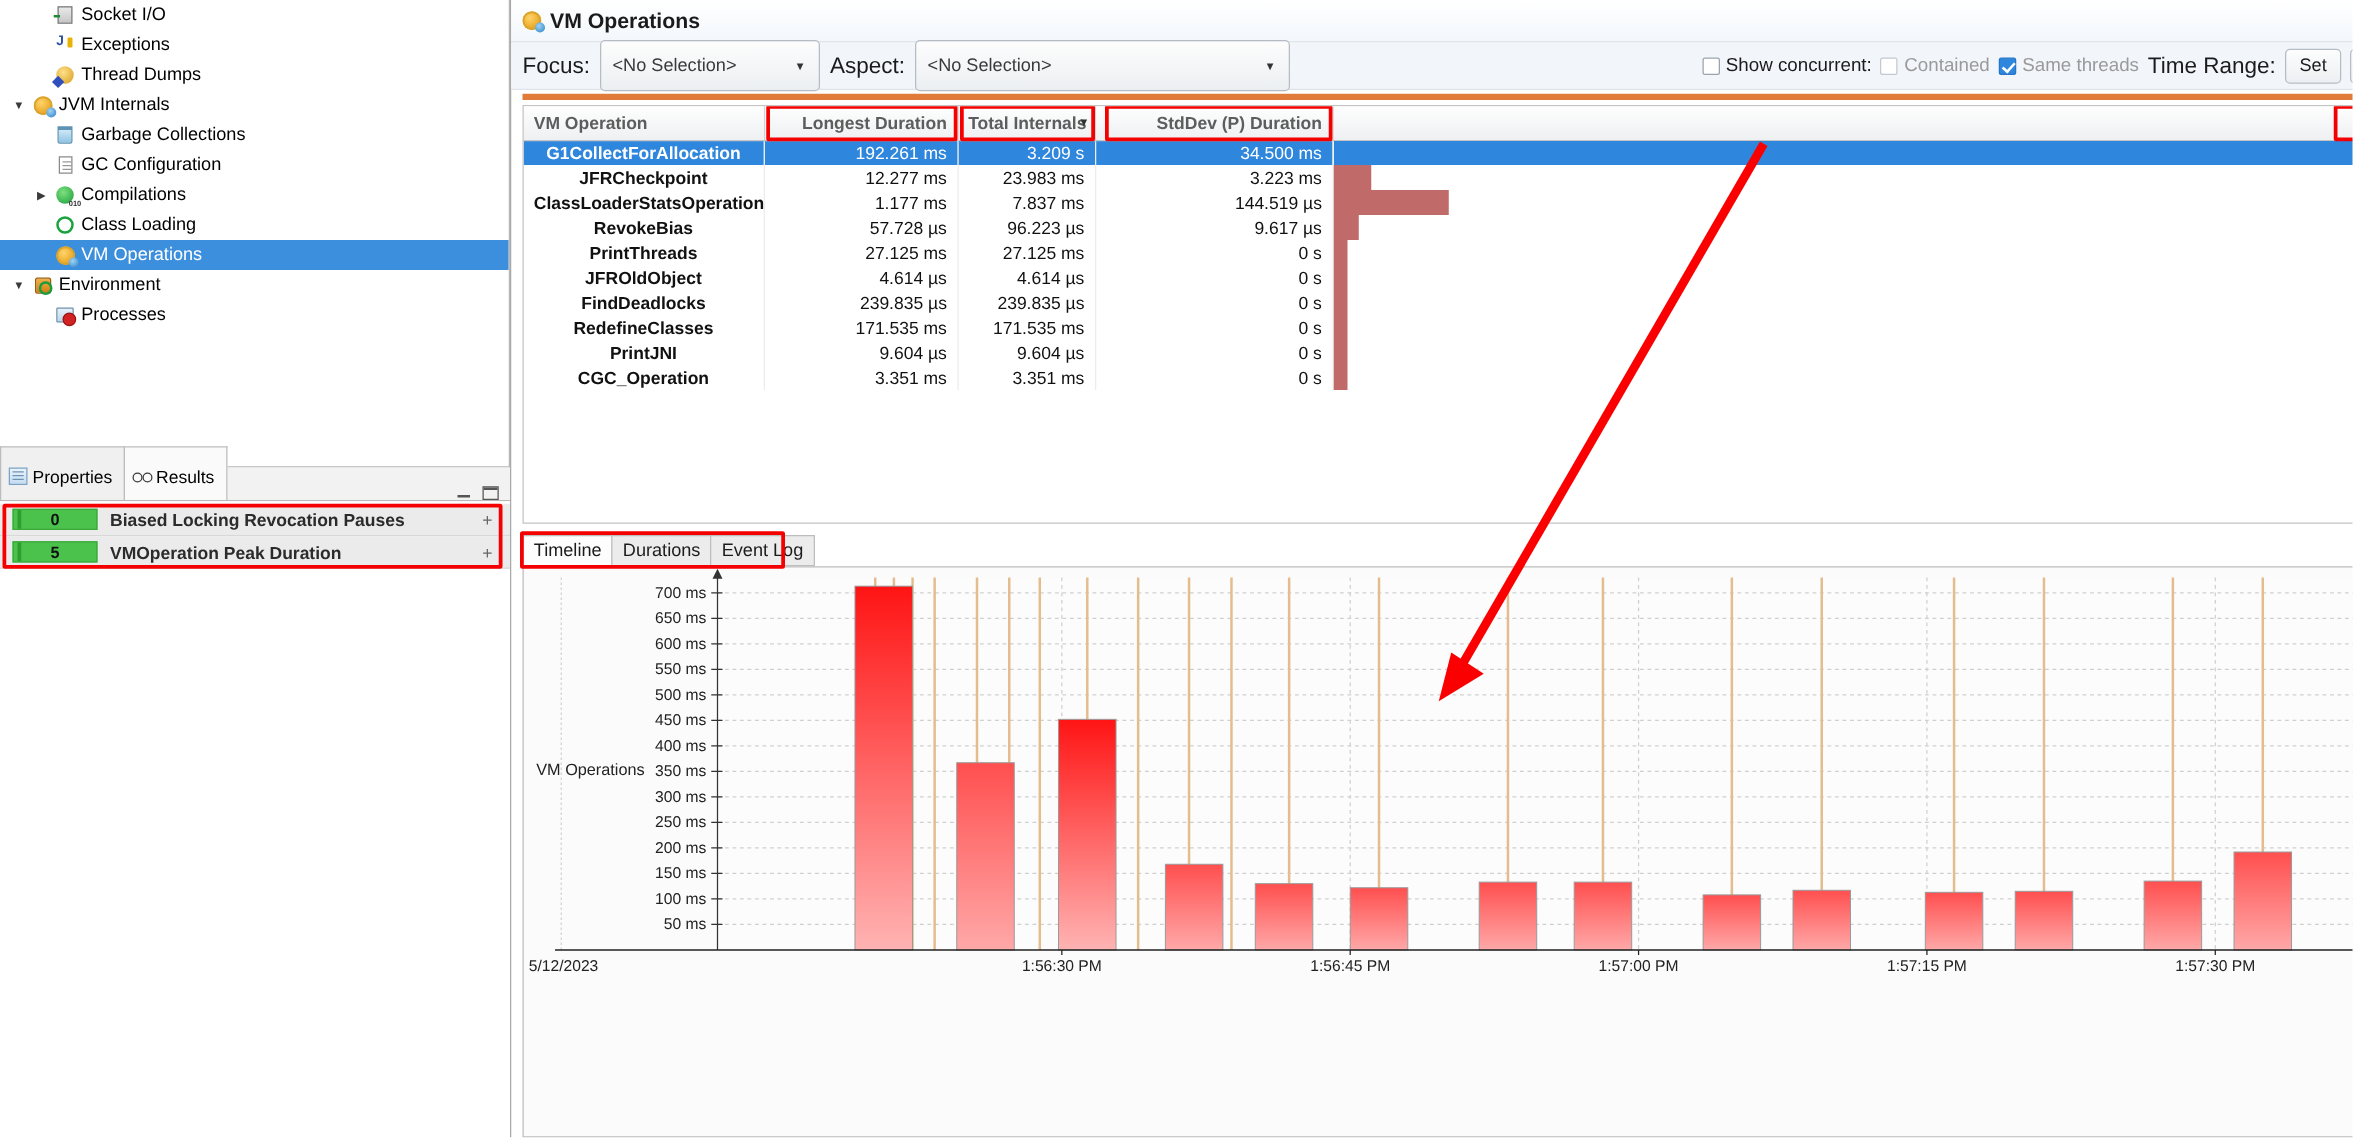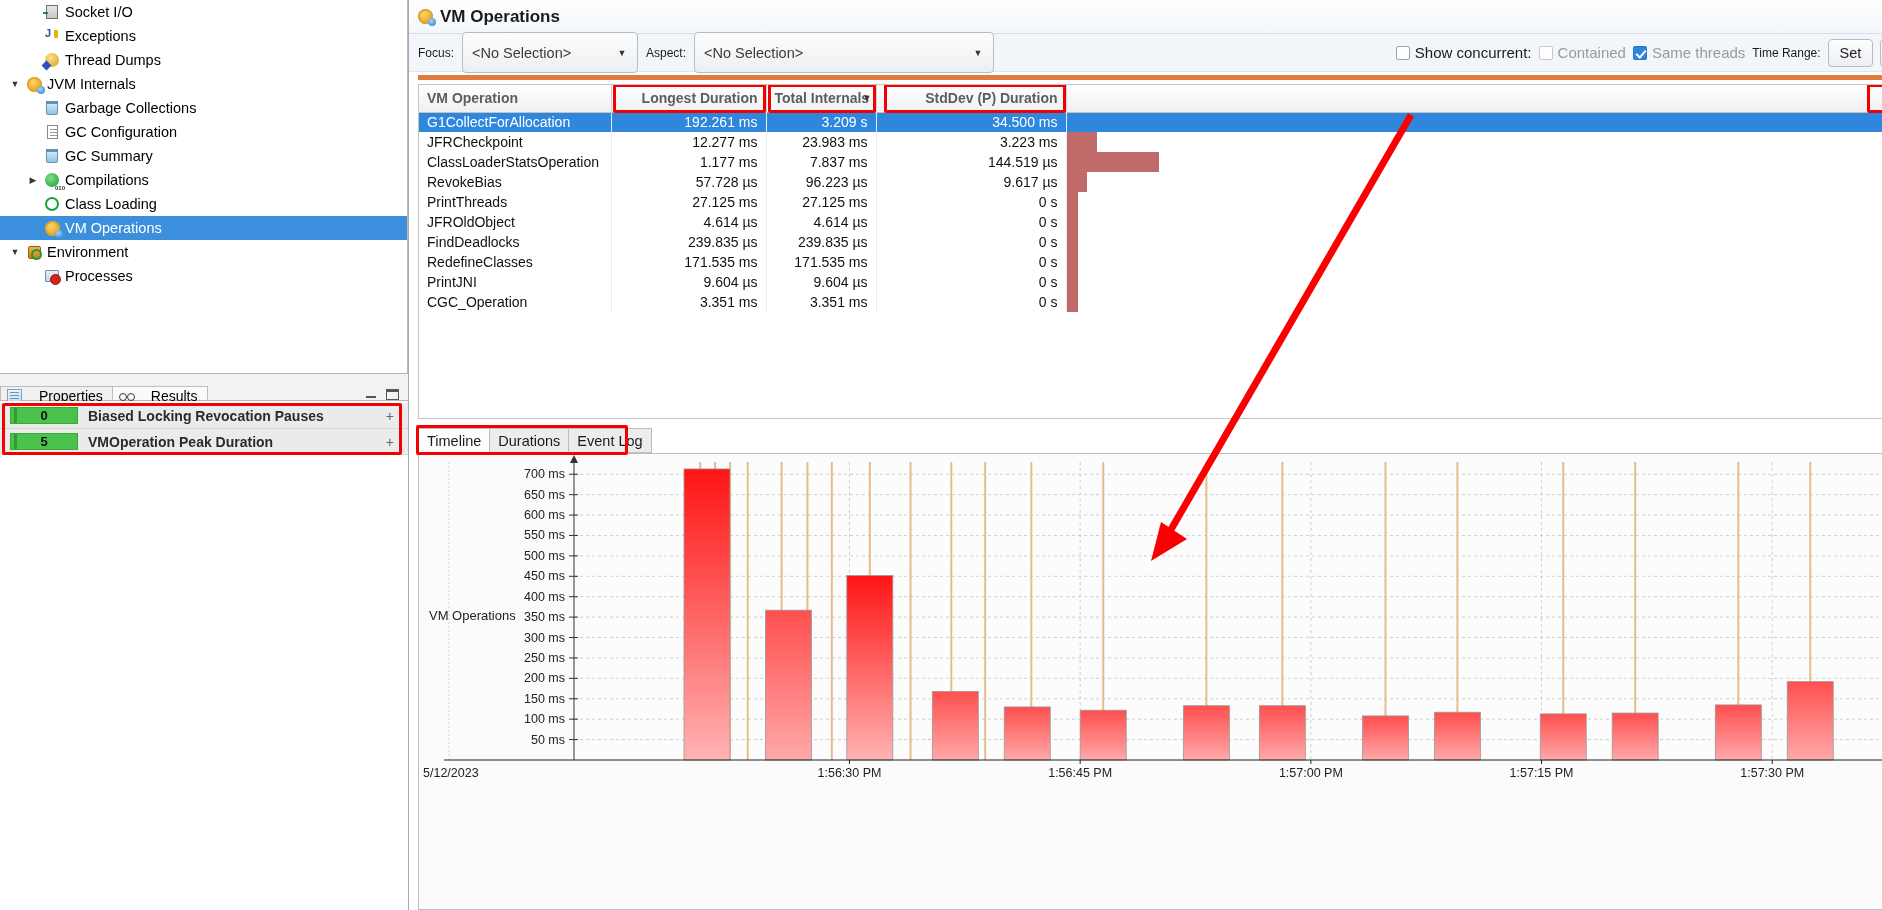--- a/index.html
+++ b/index.html
@@ -128,22 +128,22 @@
   .ic-compile::after{content:"010";position:absolute;right:-6px;bottom:-4px;font-size:6px;color:#333;font-weight:bold;}
 
   
   #prop-tabs {
     height: 27px; display: flex; align-items: flex-end;
     border-bottom: 1px solid #b8b8b8;
     background: #f2f2f2;
     position: relative;
   }
   .ptab {
-    height: 14px; padding: 4px 9px 0 6px;
-    display: flex; align-items: center; gap: 17px;
+    height: 43px; padding: 4px 9px 0 6px;
+    display: flex; align-items: center; gap: 4px;
     font-size: 14px;
     background: #f0f0f0;
     border: 1px solid #bdbdbd; border-bottom: none;
     margin-right: -1px;
   }
   .ptab.active { background: #fafafa; font-weight: normal; }
   .ptab-ico { width: 15px; height: 14px; display:inline-block; position: relative; }
   .ico-props { background: linear-gradient(#eaf3fb,#c5ddf0); border:1px solid #7ba2c4; }
   .ico-props::after{content:"";position:absolute;left:2px;top:2px;width:9px;height:1px;background:#6d94b5;
     box-shadow:0 3px 0 #6d94b5,0 6px 0 #6d94b5;}
@@ -208,21 +208,21 @@
 
   #toolbar {
     height: 38px;
     background: #f2f6fb;
     display: flex; align-items: center;
     padding: 0 10px 0 9px;
     gap: 8px;
     border-bottom: 1px solid #dfe4ea;
     font-size: 14px;
   }
-  .tb-lab { color: #1b1b1b; font-size: 12px; }
+  .tb-lab { color: #1b1b1b; font-size: 18px; }
   .combo {
     height: 41px;
     background: linear-gradient(#fdfdfd,#eceff2);
     border: 1px solid #b6bcc4; border-radius: 4px;
     display: flex; align-items: center;
     padding: 0 4px 0 9px;
     color: #3a3a3a; font-size: 14.5px;
     position: relative;
   }
   .combo .cval { flex: 1 1 auto; }
@@ -285,21 +285,21 @@
   table.vmops thead th.lft { text-align: left; }
   table.vmops tbody td {
     height: 20px;
     font-size: 14px;
     padding: 0 8px;
     text-align: right;
     white-space: nowrap;
     color: #111;
     border-right: 1px solid #ececec;
   }
-  table.vmops tbody td.name { text-align: left; font-weight: normal; }
+  table.vmops tbody td.name { text-align: center; font-weight: bold; }
   table.vmops tbody tr.sel td { background: #2f87dd; color: #fff; }
   .sort-arrow {
     position: absolute; left: -14px; top: 50%; transform: translateY(-50%);
     font-size: 9px; color: #333;
   }
   .hl-box {
     position: absolute; border: 3px solid #f50000; border-radius: 2px;
     pointer-events: none; z-index: 9;
   }
   
@@ -390,27 +390,20 @@
             <span class="ic ic-trash"></span>
           </span>
           <span class="tree-label">Garbage Collections</span>
         </div>
         <div class="tree-row ind1">
           <span class="twisty"></span>
           <span class="tree-ico">
             <span class="ic ic-doc"></span>
           </span>
           <span class="tree-label">GC Configuration</span>
-        </div>
-        <div class="tree-row ind1">
-          <span class="twisty"></span>
-          <span class="tree-ico">
-            <span class="ic ic-trash"></span>
-          </span>
-          <span class="tree-label">GC Summary</span>
         </div>
         <div class="tree-row ind1">
           <span class="twisty">▶</span>
           <span class="tree-ico">
             <span class="ic ic-compile"></span>
           </span>
           <span class="tree-label">Compilations</span>
         </div>
         <div class="tree-row ind1">
           <span class="twisty"></span>

